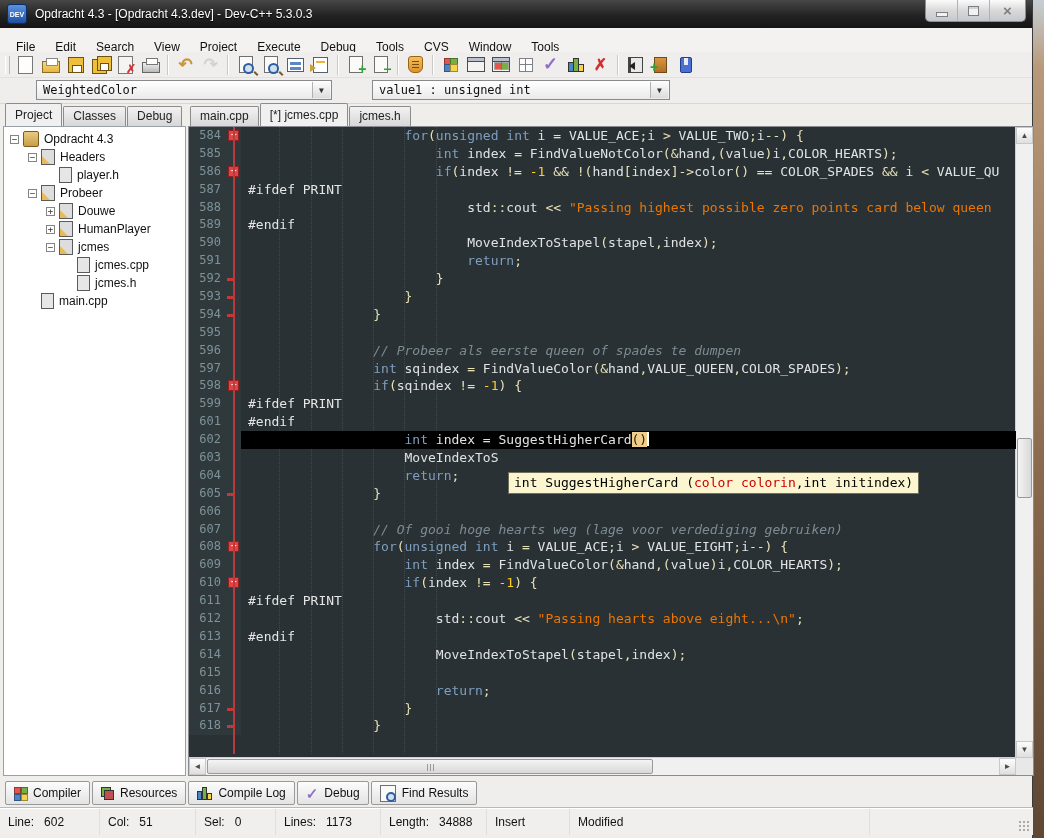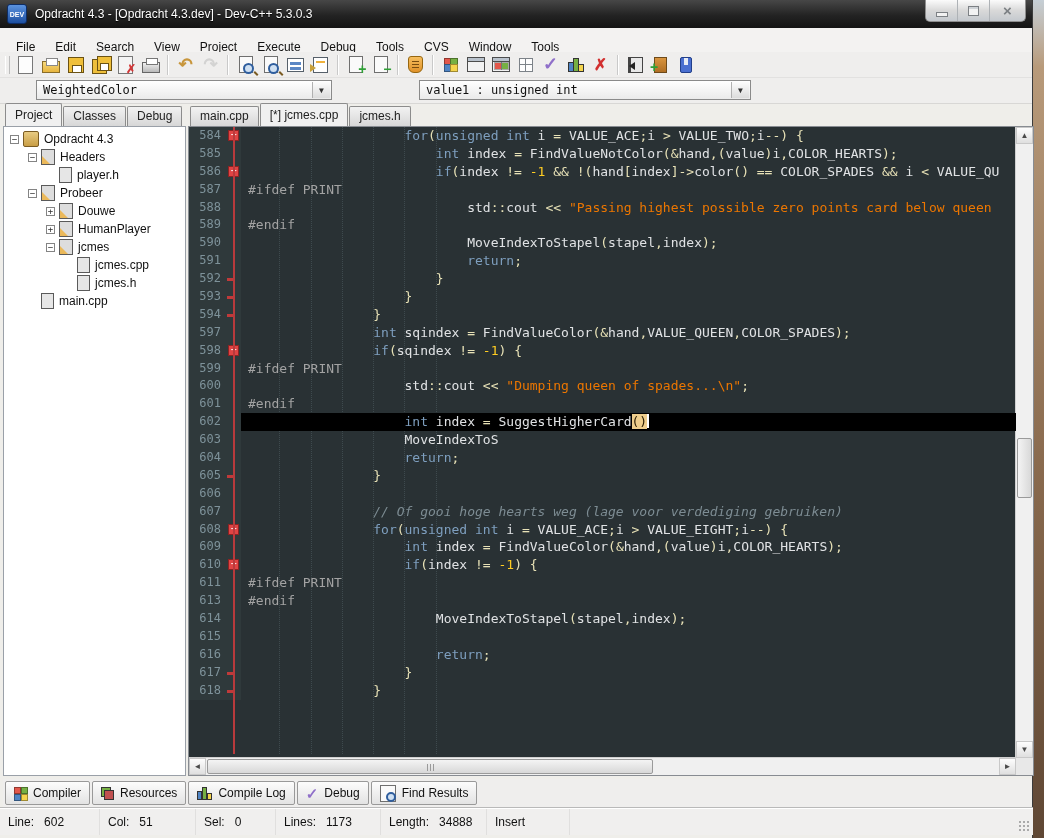--- a/index.html
+++ b/index.html
@@ -126,21 +126,21 @@
   .crow{display:flex;height:17.9px;position:relative;z-index:1;font-family:"DejaVu Sans Mono",monospace;font-size:13px;}
   .lnum{flex:0 0 32px;text-align:right;padding-right:6px;color:#7E929A;background:#2F393B;font-size:12px;line-height:17.9px;}
   .fcell{flex:0 0 14px;background:#2F393B;position:relative;}
   #redline{position:absolute;left:44px;top:0;width:2px;height:627px;background:#B83A3C;z-index:2;}
   .fbox{position:absolute;left:1px;top:3px;width:11px;height:11px;background:#E04444;border:1px solid #8E2222;
         box-sizing:border-box;color:#fff;font-size:10px;line-height:8px;text-align:center;z-index:3;}
   .ftick{position:absolute;left:0;top:8px;width:7px;height:3px;background:#C03A3A;z-index:3;}
   .ltext{flex:1;white-space:pre;overflow:hidden;line-height:17.9px;padding-left:7px;color:#E0E2E4;}
   .crow.cur .ltext{background:#000;}
   .tok-d{color:#E0E2E4;} .tok-k{color:#7E9FBF;} .tok-n{color:#FFCD22;} .tok-s{color:#EC7600;}
-  .tok-c{color:#7D8C93;font-style:italic;} .tok-p{color:#a3a3a3;} .tok-o{color:#E8E2B7;}
+  .tok-c{color:#7D8C93;font-style:italic;} .tok-p{color:#e5e5e5;} .tok-o{color:#E8E2B7;}
   .tok-m{background:#EFCE8C;color:#2b1d00;}
   .caret{display:inline-block;width:2px;height:14px;background:#fff;vertical-align:-2px;}
   #tooltip{position:absolute;left:319px;top:345px;height:20px;background:#FBF6CF;border:1px solid #6f6f5a;
            font-family:"DejaVu Sans Mono",monospace;font-size:13px;line-height:20px;padding:0 5px;white-space:pre;z-index:6;}
   
   .sbarv{position:absolute;right:0;top:0;width:17px;height:631px;background:#F0F0F0;border-left:1px solid #D0D0D0;}
   .sbarh{position:absolute;left:0;bottom:0;height:17px;width:827px;background:#F0F0F0;border-top:1px solid #D0D0D0;}
   .scorner{position:absolute;right:0;bottom:0;width:17px;height:17px;background:#E8E8E8;}
   .sarrow{position:absolute;width:17px;height:17px;display:flex;align-items:center;justify-content:center;
           font-size:8px;color:#4a4a4a;background:linear-gradient(#fdfdfd,#dfdfdf);border:1px solid #c8c8c8;box-sizing:border-box;}
@@ -337,21 +337,21 @@
             <span class="ticon i-goto-bookmark"></span>
           </div>
         </div>
       </div>
 
     <div class="toolbar" id="toolbar2">
       <div class="combo" style="left:14px;width:296px;margin-left:22px;">
         <span>WeightedColor</span>
         <span class="cbtn">▼</span>
       </div>
-      <div class="combo" style="left:372px;width:332px;margin-left:47px;">
+      <div class="combo" style="left:372px;width:298px;">
         <span>value1 : unsigned int</span>
         <span class="cbtn">▼</span>
       </div>
     </div>
 
     <div class="tabsrow" style="left:5px;" id="lefttabs">
         <div class="tab active">Project</div>
         <div class="tab">Classes</div>
         <div class="tab">Debug</div>
       </div>
@@ -493,40 +493,45 @@
             <span class="ltext">                    <span class="tok-o">}</span></span>
           </div>
           <div class="crow">
             <span class="lnum">594</span>
             <span class="fcell">
               <span class="ftick"></span>
             </span>
             <span class="ltext">                <span class="tok-o">}</span></span>
           </div>
           <div class="crow">
+            <span class="lnum">595</span>
+            <span class="fcell"></span>
+            <span class="ltext"></span>
+          </div>
+          <div class="crow">
+            <span class="lnum">596</span>
+            <span class="fcell"></span>
+            <span class="ltext">                <span class="tok-c">// Probeer als eerste queen of spades te dumpen</span></span>
+          </div>
+          <div class="crow">
             <span class="lnum">597</span>
             <span class="fcell"></span>
             <span class="ltext">                <span class="tok-k">int</span><span class="tok-d"> sqindex </span><span class="tok-o">=</span><span class="tok-d"> FindValueColor</span><span class="tok-o">(&amp;</span><span class="tok-d">hand</span><span class="tok-o">,</span><span class="tok-d">VALUE_QUEEN</span><span class="tok-o">,</span><span class="tok-d">COLOR_SPADES</span><span class="tok-o">);</span></span>
           </div>
           <div class="crow">
             <span class="lnum">598</span>
             <span class="fcell">
               <span class="fbox">−</span>
             </span>
             <span class="ltext">                <span class="tok-k">if</span><span class="tok-o">(</span><span class="tok-d">sqindex </span><span class="tok-o">!= </span><span class="tok-n">-1</span><span class="tok-o">) {</span></span>
           </div>
           <div class="crow">
             <span class="lnum">599</span>
             <span class="fcell"></span>
             <span class="ltext"><span class="tok-p">#ifdef PRINT</span></span>
-          </div>
-          <div class="crow">
-            <span class="lnum">600</span>
-            <span class="fcell"></span>
-            <span class="ltext">                    <span class="tok-d">std</span><span class="tok-o">::</span><span class="tok-d">cout </span><span class="tok-o">&lt;&lt; </span><span class="tok-s">"Dumping queen of spades...\n"</span><span class="tok-o">;</span></span>
           </div>
           <div class="crow">
             <span class="lnum">601</span>
             <span class="fcell"></span>
             <span class="ltext"><span class="tok-p">#endif</span></span>
           </div>
           <div class="crow cur">
             <span class="lnum">602</span>
             <span class="fcell"></span>
             <span class="ltext">                    <span class="tok-k">int</span><span class="tok-d"> index </span><span class="tok-o">=</span><span class="tok-d"> SuggestHigherCard</span><span class="tok-m">()</span><span class="caret"></span></span>
@@ -576,20 +581,25 @@
               <span class="fbox">−</span>
             </span>
             <span class="ltext">                    <span class="tok-k">if</span><span class="tok-o">(</span><span class="tok-d">index </span><span class="tok-o">!= </span><span class="tok-n">-1</span><span class="tok-o">) {</span></span>
           </div>
           <div class="crow">
             <span class="lnum">611</span>
             <span class="fcell"></span>
             <span class="ltext"><span class="tok-p">#ifdef PRINT</span></span>
           </div>
           <div class="crow">
+            <span class="lnum">612</span>
+            <span class="fcell"></span>
+            <span class="ltext">                        <span class="tok-d">std</span><span class="tok-o">::</span><span class="tok-d">cout </span><span class="tok-o">&lt;&lt; </span><span class="tok-s">"Passing hearts above eight...\n"</span><span class="tok-o">;</span></span>
+          </div>
+          <div class="crow">
             <span class="lnum">613</span>
             <span class="fcell"></span>
             <span class="ltext"><span class="tok-p">#endif</span></span>
           </div>
           <div class="crow">
             <span class="lnum">614</span>
             <span class="fcell"></span>
             <span class="ltext">                        <span class="tok-d">MoveIndexToStapel</span><span class="tok-o">(</span><span class="tok-d">stapel</span><span class="tok-o">,</span><span class="tok-d">index</span><span class="tok-o">);</span></span>
           </div>
           <div class="crow">
@@ -610,20 +620,21 @@
             <span class="ltext">                    <span class="tok-o">}</span></span>
           </div>
           <div class="crow">
             <span class="lnum">618</span>
             <span class="fcell">
               <span class="ftick"></span>
             </span>
             <span class="ltext">                <span class="tok-o">}</span></span>
           </div>
           <div id="redline"></div>
+          <div id="tooltip"><span style="color: rgb(0, 0, 0);">int SuggestHigherCard (</span><span style="color: rgb(204, 0, 0);">color colorin</span><span style="color: rgb(0, 0, 0);">,int initindex)</span></div>
         </div>
       <div class="sbarv">
         <div class="sarrow" style="top:0;left:0;">▲</div>
         <div class="vthumb" style="top:311px;height:60px;"></div>
         <div class="sarrow" style="bottom:0;left:0;">▼</div>
       </div>
       <div class="sbarh">
         <div class="sarrow" style="left:0;top:0;">◄</div>
         <div class="hthumb" style="left:18px;width:446px;">
             <span class="hgrip"></span>
@@ -683,17 +694,20 @@
           <span class="st-label">Lines:</span>
           <span class="st-value">1173</span>
         </div>
         <div class="st-item st4">
           <span class="st-label">Length:</span>
           <span class="st-value">34888</span>
         </div>
         <div class="st-item st5">
           <span class="st-value">Insert</span>
         </div>
+        <div class="st-item st6">
+          <span class="st-value">Modified</span>
+        </div>
         <div id="resizegrip"></div>
       </div>
 
   </div>
 </div>
 
 </body></html>

